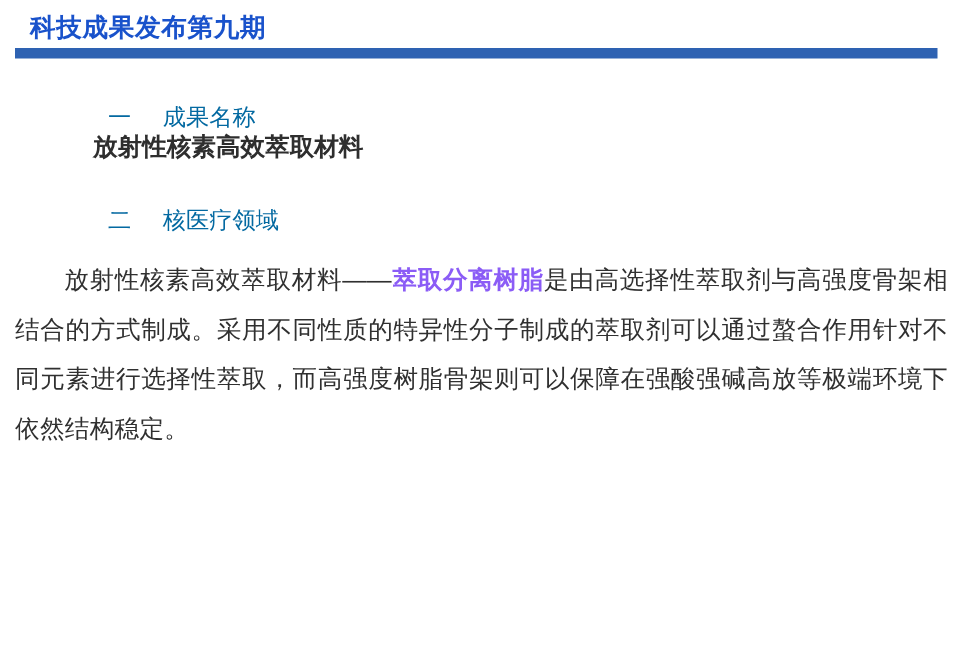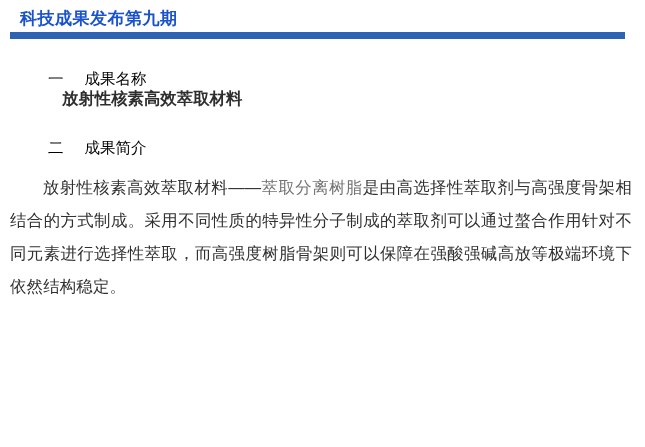--- a/index.html
+++ b/index.html
@@ -26,23 +26,23 @@
     letter-spacing: 0.5px;
     line-height: 23px;
   }
   .header-divider {
     margin: 2px 20px 0 10px;
     height: 7px;
     background: #2e62b2;
   }
   
   .section-label {
-    margin-left: 48px;
+    margin-left: 72px;
     font-size: 15.5px;
-    color: #000000;
+    color: #0369a1;
     line-height: 18px;
   }
   .section-label .sec-num {
     display: inline-block;
     margin-right: 21px;
   }
   .section-1 { margin-top: 31px; }
   .section-2 { margin-top: 31px; }
   
   .result-name {
@@ -57,22 +57,22 @@
     margin: 14px 13px 0 10px;
     font-size: 16.4px;
     color: #303030;
     line-height: 33px;
     text-align: justify;
     text-indent: 2em;
     letter-spacing: 0.2px;
   }
   .body-para.second { margin-top: 16px; }
   .hl {
-    font-weight: normal;
-    color: #737373;
+    font-weight: bold;
+    color: #8b5cf6;
   }
 </style>
 </head>
 <body>
 
 <div class="page">
 
   <header class="doc-header">
     <h1 class="doc-title">科技成果发布第九期</h1>
     <div class="header-divider"></div>
@@ -80,21 +80,21 @@
 
   <main>
 
     <div class="section-label section-1">
       <span class="sec-num">一</span><span>成果名称</span>
     </div>
 
     <p class="result-name">放射性核素高效萃取材料</p>
 
     <div class="section-label section-2">
-      <span class="sec-num">二</span><span>成果简介</span>
+      <span class="sec-num">二</span><span>核医疗领域</span>
     </div>
 
     <p class="body-para first"><span>放射性核素高效萃取材料——</span><span class="hl">萃取分离树脂</span><span>是由高选择性萃取剂与高强度骨架相结合的方式制成。采用不同性质的特异性分子制成的萃取剂可以通过螯合作用针对不同元素进行选择性萃取，而高强度树脂骨架则可以保障在强酸强碱高放等极端环境下依然结构稳定。</span></p>
 
 
   </main>
 
 </div>
 
 </body></html>

